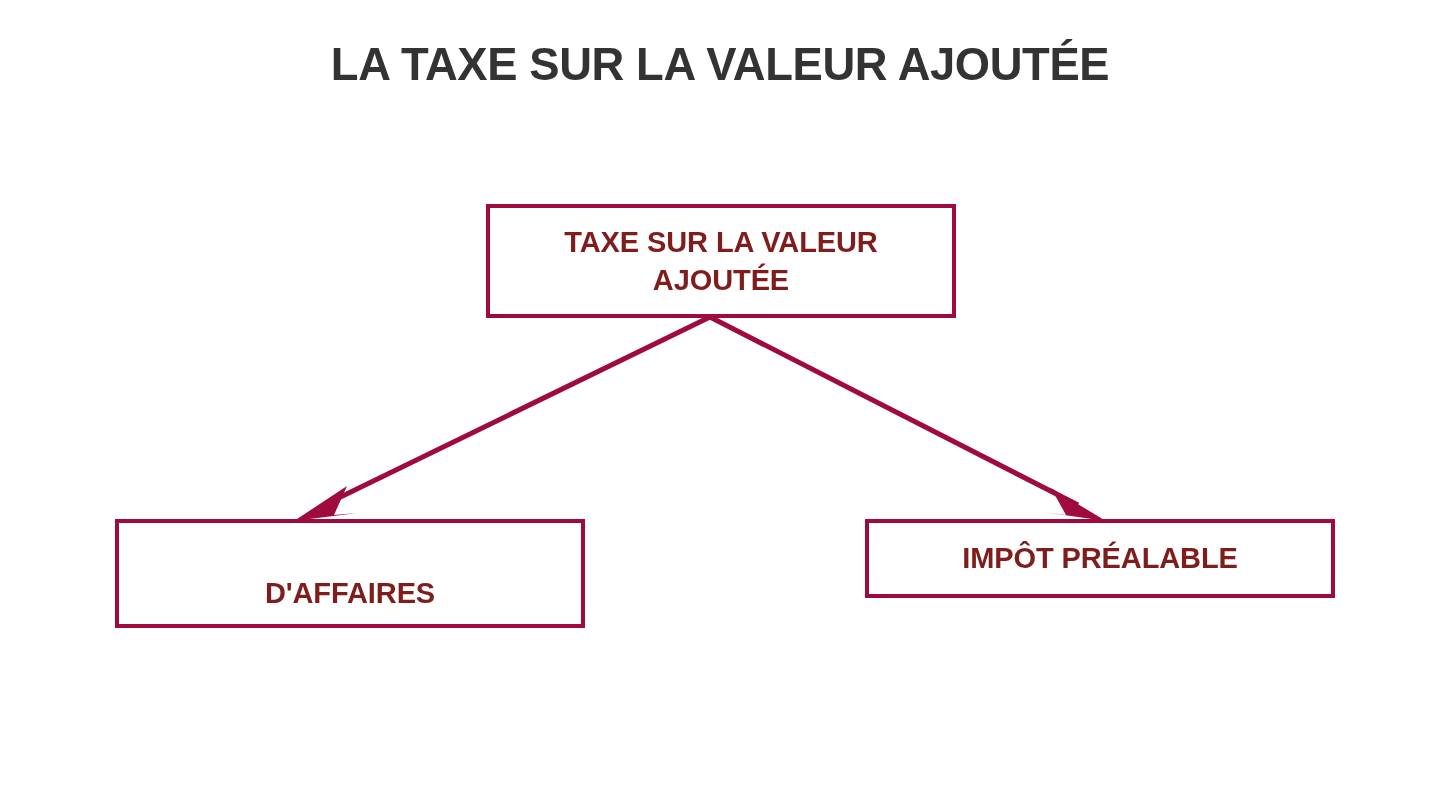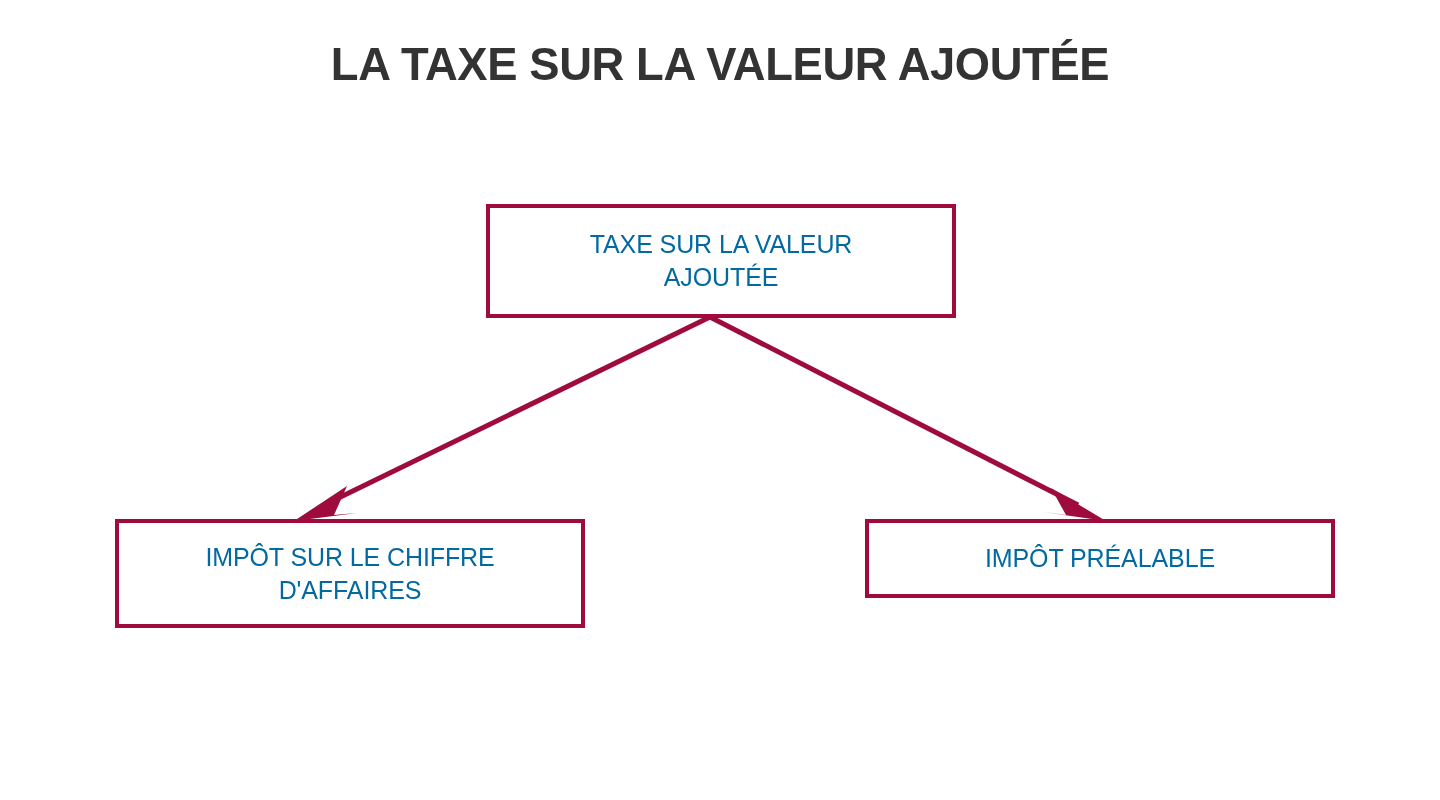--- a/index.html
+++ b/index.html
@@ -53,23 +53,23 @@
     position: absolute;
     box-sizing: border-box;
     background: #ffffff;
     border: 4px solid #9e0b3c;
     display: flex;
     align-items: center;
     justify-content: center;
     text-align: center;
   }
   .node-label {
-    font-size: 25px;
-    font-weight: 400;
-    color: #0369a1;
+    font-size: 29px;
+    font-weight: 700;
+    color: #7f1d1d;
     line-height: 1.32;
     letter-spacing: -0.1px;
     padding: 0 14px;
   }
 
   #box-root {
     left: 486px;
     top: 204px;
     width: 470px;
     height: 114px;
@@ -109,21 +109,21 @@
 
   <div class="node-box" id="box-root">
     <div class="node-label">
       <span>TAXE SUR LA VALEUR</span><br>
       <span>AJOUTÉE</span>
     </div>
   </div>
 
   <div class="node-box" id="box-left">
     <div class="node-label">
-      <span>IMPÔT SUR LE CHIFFRE</span><br>
+      <br>
       <span>D'AFFAIRES</span>
     </div>
   </div>
 
   <div class="node-box" id="box-right">
     <div class="node-label">
       <span>IMPÔT PRÉALABLE</span>
     </div>
   </div>
 

